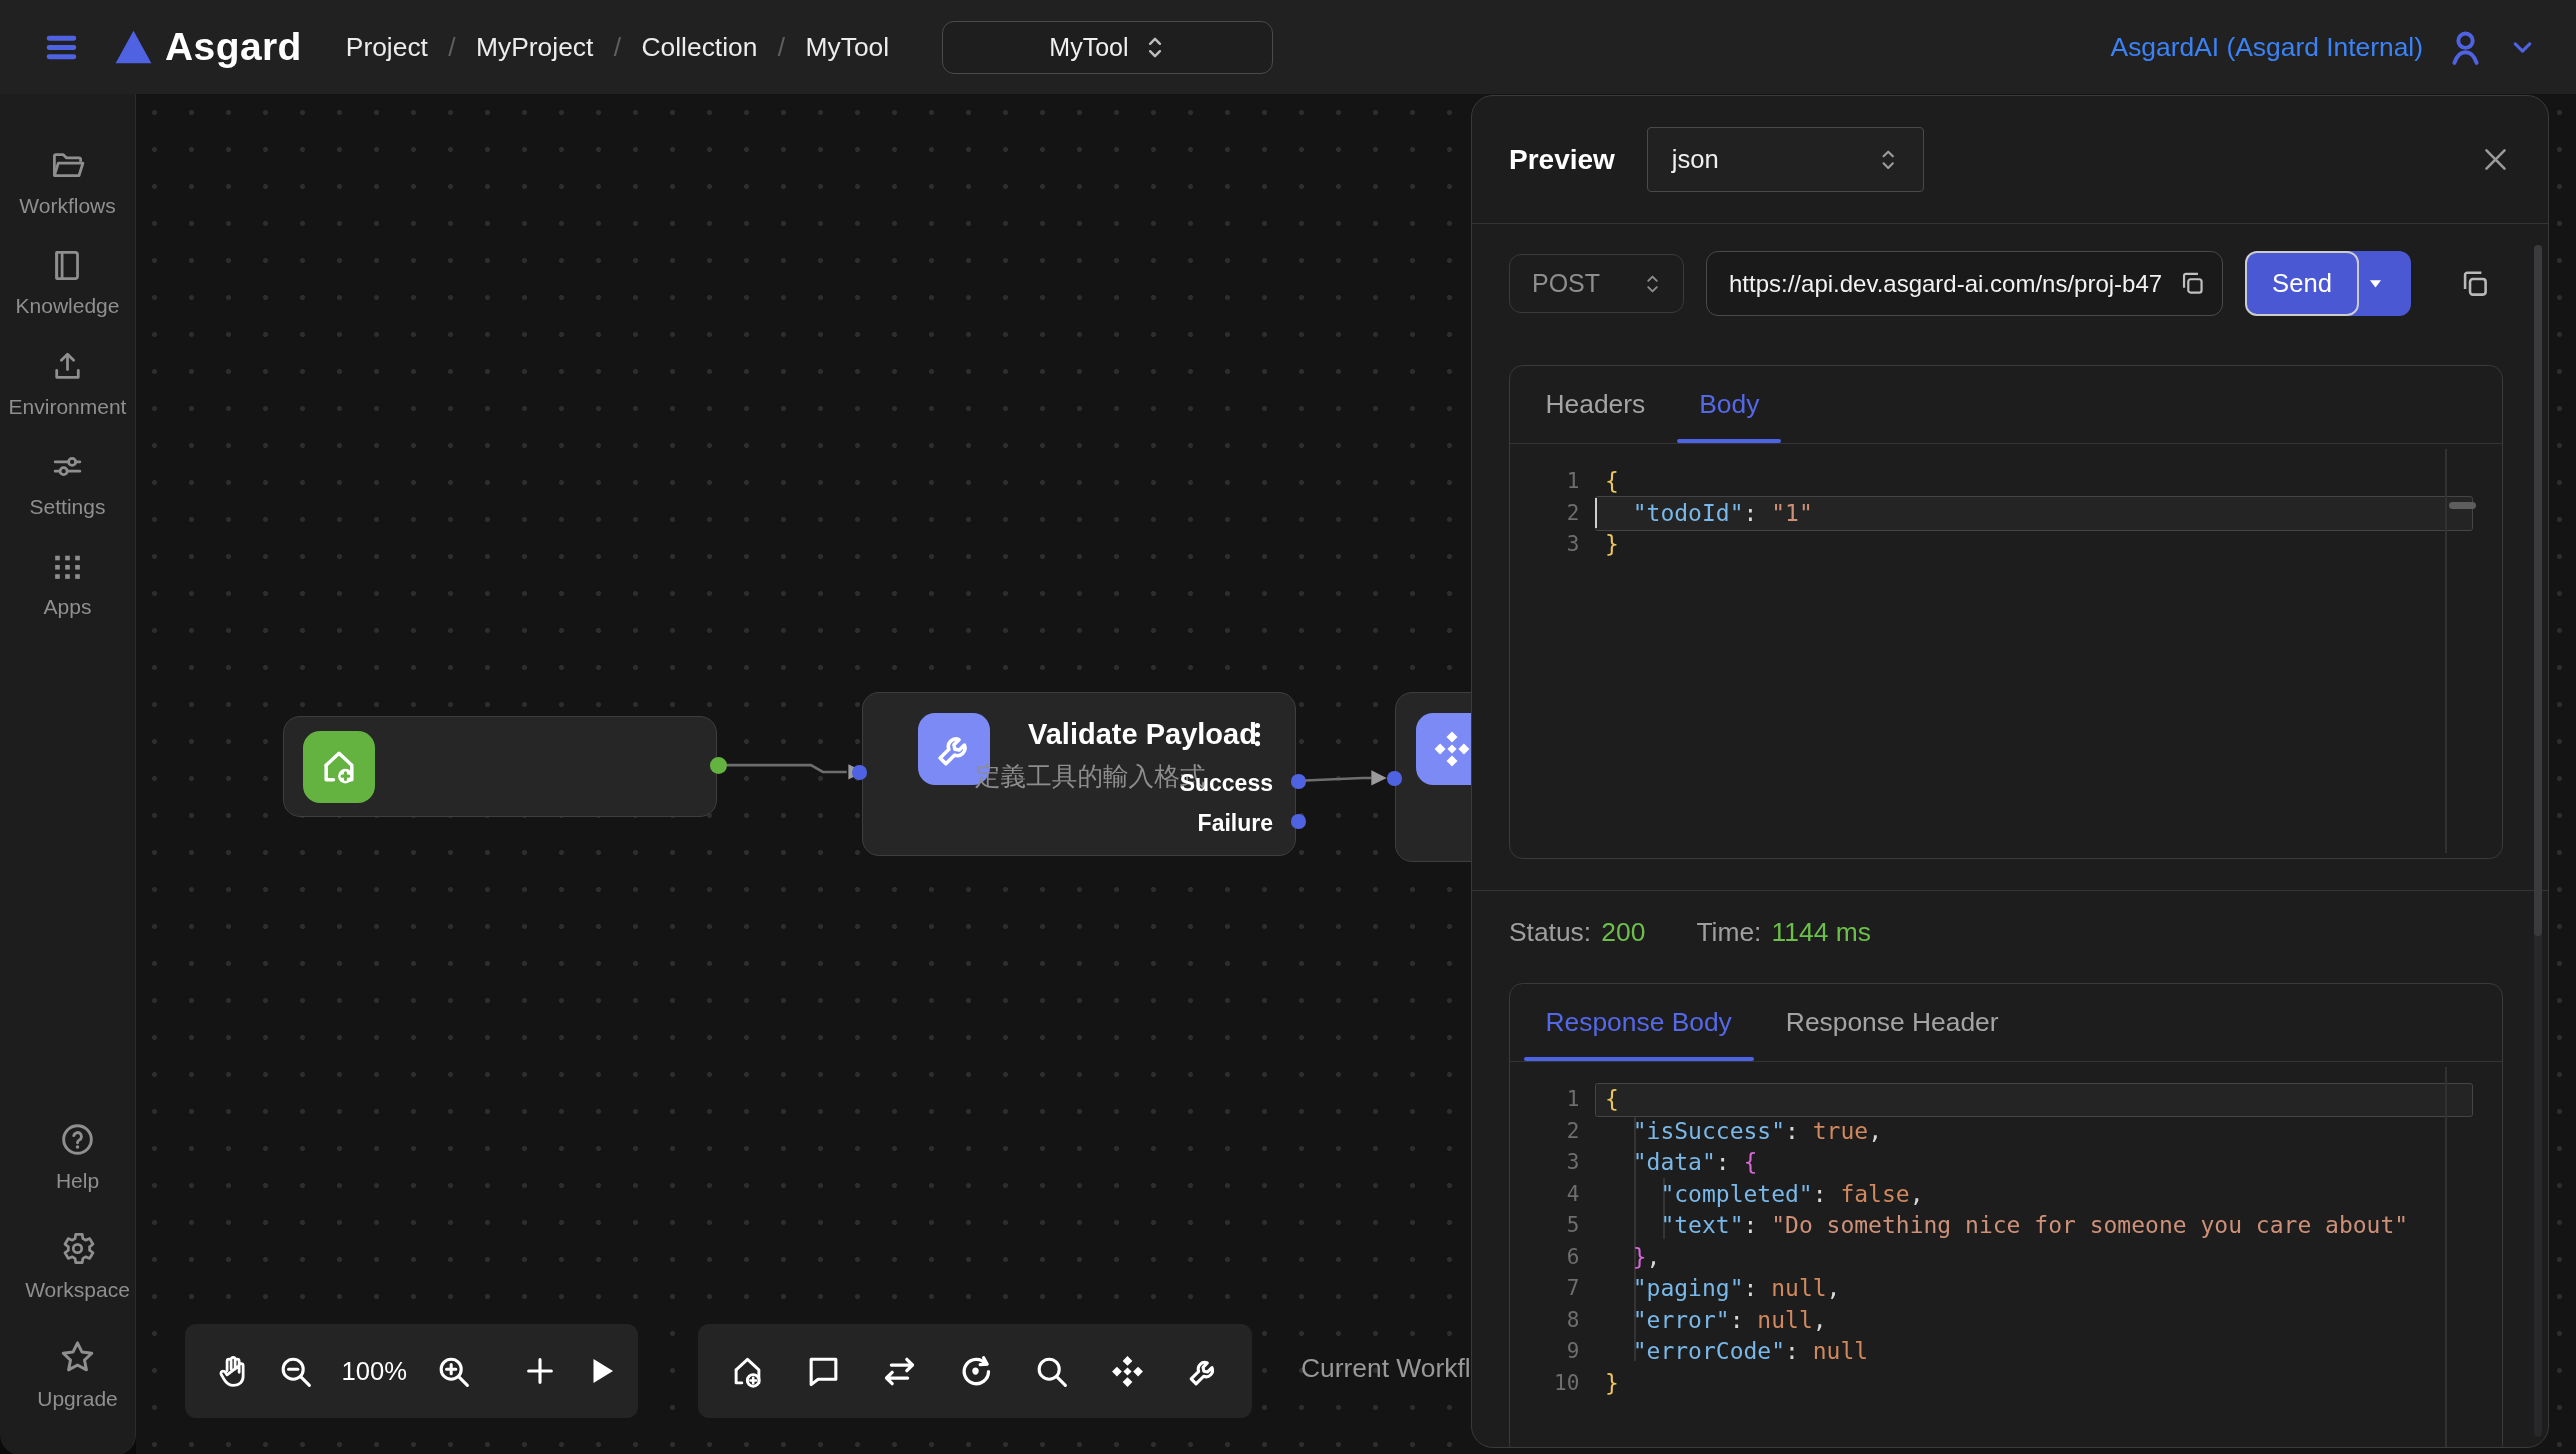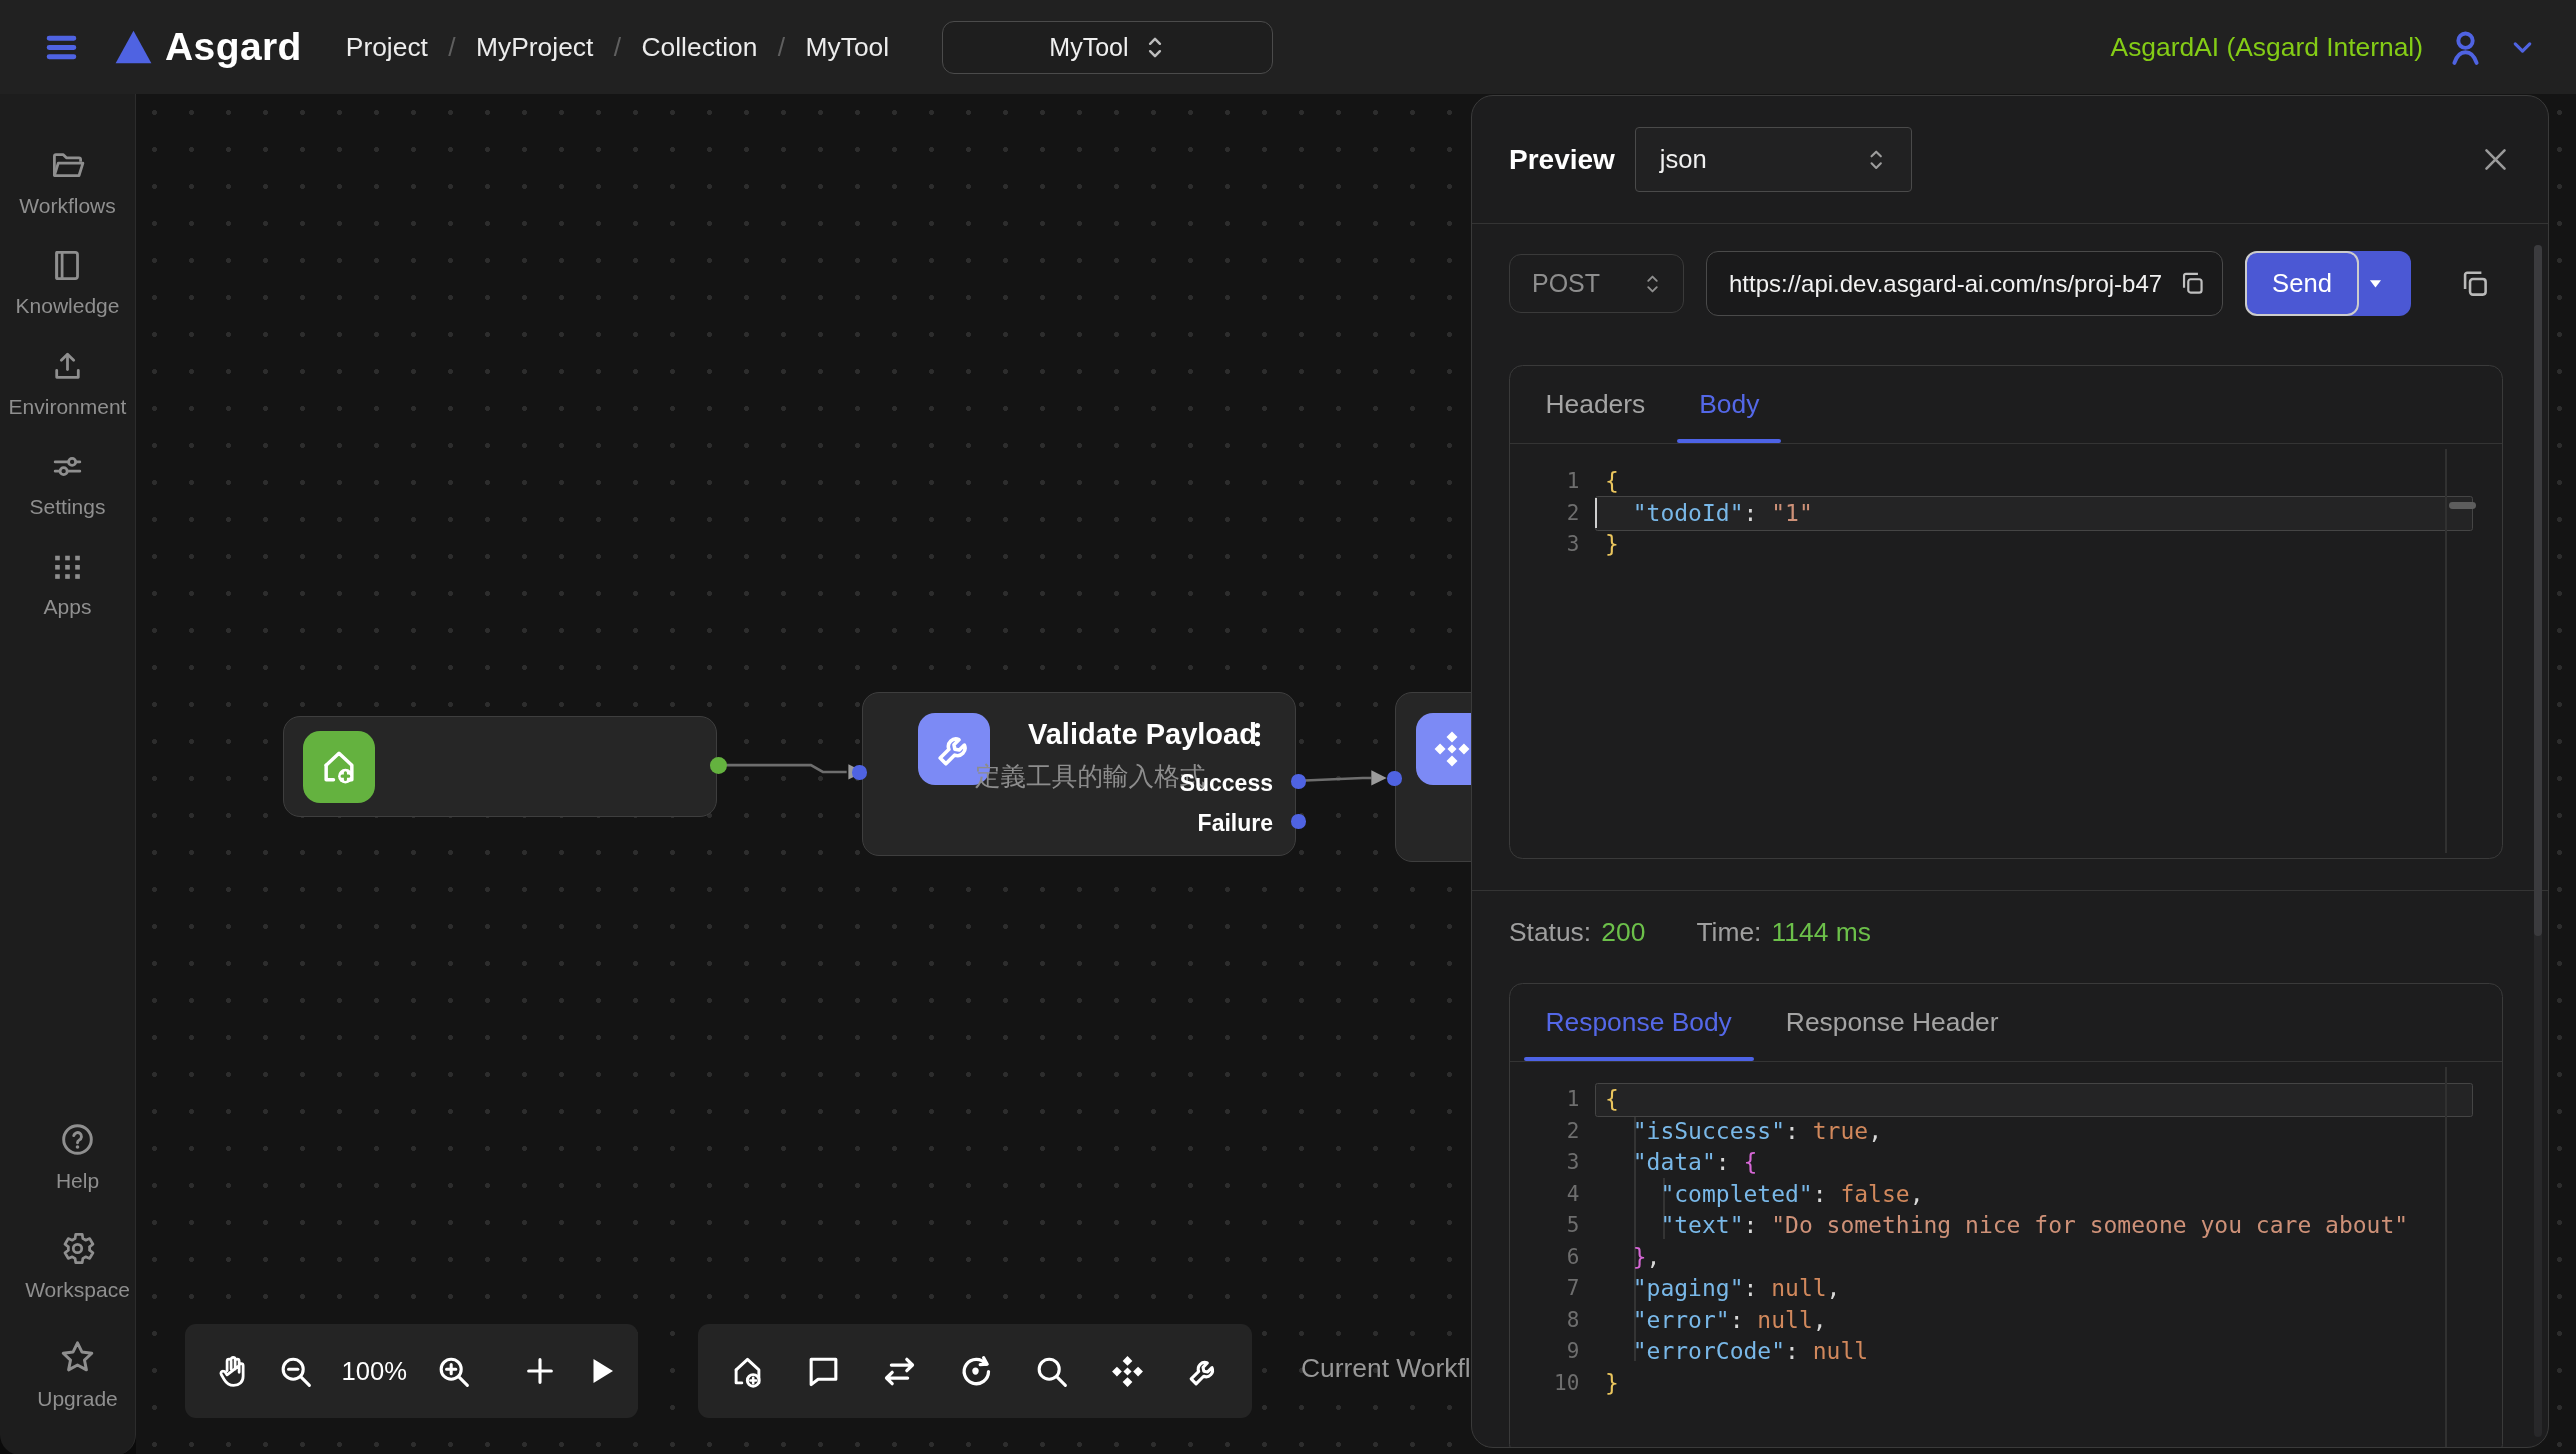--- a/index.html
+++ b/index.html
@@ -12,21 +12,21 @@
             display:flex; align-items:center; padding:0 39px; z-index:40; }
   .hamburger { width:44px; height:44px; display:flex; align-items:center; justify-content:center; cursor:pointer; }
   .logo-tri { margin-left:31px; }
   .brand { font-size:39px; font-weight:600; color:#fff; margin-left:12px; letter-spacing:0.4px; }
   .breadcrumb { display:flex; align-items:center; gap:20.4px; margin-left:44px; font-size:26.4px; color:#ececec; }
   .breadcrumb .sep { color:#5f5f5f; }
   .tool-select { margin-left:53px; width:331px; height:53px; border:1.7px solid #4b4b4b; border-radius:12px;
                  display:flex; align-items:center; justify-content:center; gap:15.3px; color:#f0f0f0;
                  font-size:25px; background:#1e1e1e; cursor:pointer; }
   .nav-right { margin-left:auto; display:flex; align-items:center; gap:22px; }
-  .account-name { color:#84cc16; font-size:26.4px; }
+  .account-name { color:#3b82f6; font-size:26.4px; }
 
   
   .sidebar { position:absolute; top:94px; left:0; width:136px; bottom:0; background:#1d1d1d;
              border-right:0.9px solid #2c2c2c; border-radius:0 0 20.4px 20.4px; z-index:10;
              display:flex; flex-direction:column; align-items:center; padding:41px 0 29px; }
   .side-item { display:flex; flex-direction:column; align-items:center; gap:10.2px; padding:12px 0;
                width:100%; cursor:pointer; }
   .side-item + .side-item { margin-top:5.1px; }
   .side-item .lbl { font-size:21px; color:#8f8f8f; }
   .side-spacer { flex:1; }
@@ -61,21 +61,21 @@
   .tb1 { left:49px; top:1230px; width:453px; padding:0 29px; gap:25.6px; }
   .tb2 { left:562px; top:1230px; width:554px; padding:0 27px; justify-content:space-between; }
   .tbtn { display:flex; align-items:center; justify-content:center; width:44px; height:44px; cursor:pointer; }
   .zoom-pct { font-size:25.6px; color:#fff; min-width:70px; text-align:center; }
   .tb-div { width:1.7px; height:48px; background:#3a3a3a; }
   .wf-label { position:absolute; left:1165px; top:1259px; font-size:26.4px; color:#989898; z-index:2; white-space:nowrap; }
 
   
   .panel { position:absolute; left:1471px; top:95px; width:1078px; height:1353px; background:#1d1d1e;
            border:1.3px solid #3a3a3a; border-radius:22px; z-index:30; overflow:hidden; }
-  .panel-header { height:128px; display:flex; align-items:center; padding:0 37px; gap:20px;
+  .panel-header { height:128px; display:flex; align-items:center; padding:0 37px; gap:32px;
                   border-bottom:0.9px solid #343434; }
   .panel-title { font-size:28px; font-weight:700; color:#fff; }
   .fmt-select { width:277px; height:65px; border:1.7px solid #4a4a4a; border-radius:4px; background:#212122;
                 display:flex; align-items:center; padding:0 24px; font-size:25.6px; color:#f0f0f0; cursor:pointer; }
   .fmt-select .grow { flex:1; }
   .panel-close { margin-left:auto; cursor:pointer; display:flex; }
 
   .req-row { margin:27px 37px 0; display:flex; align-items:center; gap:22px; }
   .method-select { width:175px; height:59px; border:1.7px solid #3a3a3a; border-radius:12px; color:#8e8e8e;
                    display:flex; align-items:center; padding:0 22px; font-size:25px; gap:17px; cursor:pointer; }

